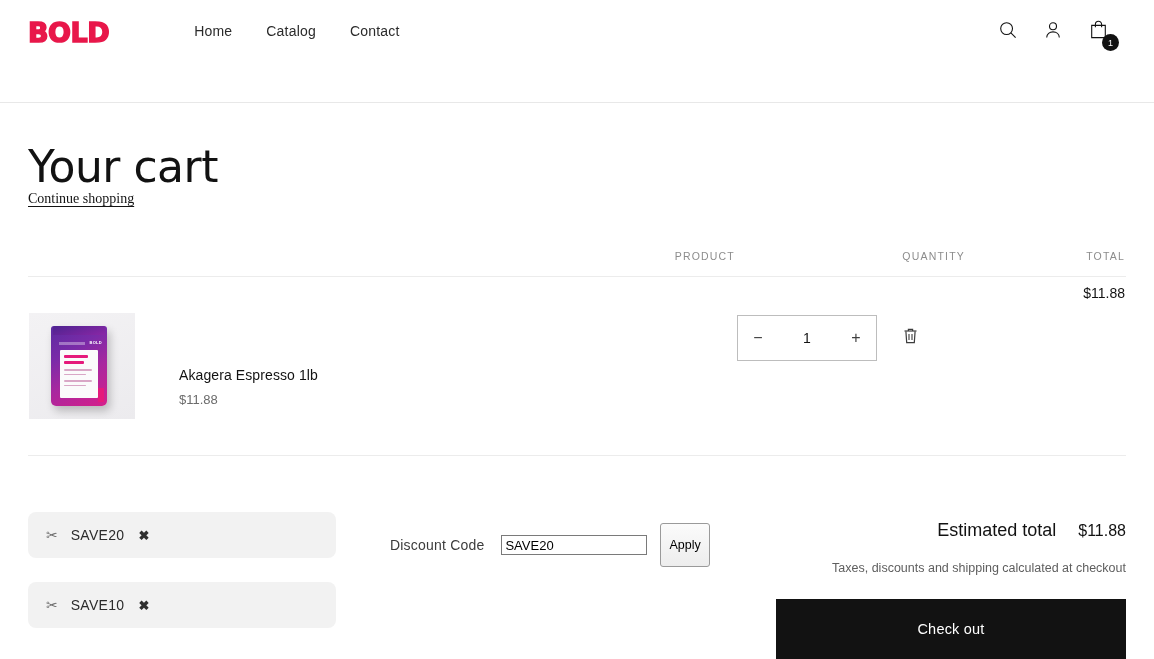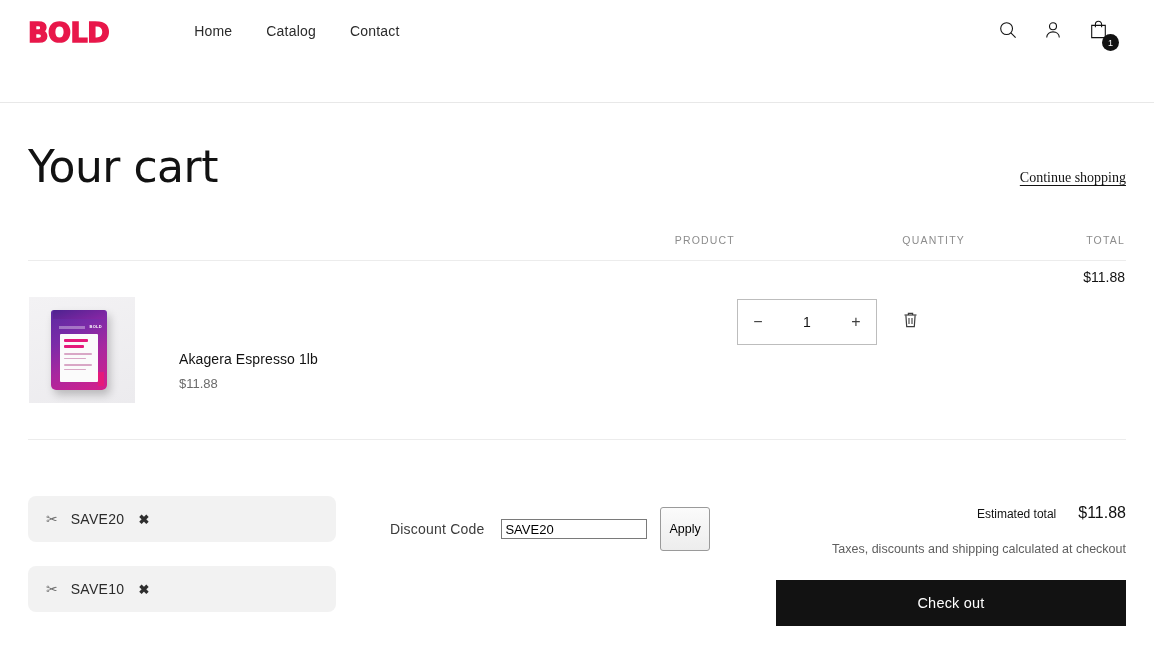--- a/index.html
+++ b/index.html
@@ -77,20 +77,21 @@
   
   .page {
     padding: 0 28px;
     position: relative;
   }
   .cart-head {
     display: flex;
     align-items: baseline;
     justify-content: space-between;
     padding-top: 40px;
+    flex-direction: column;
   }
   .page-title {
     font-size: 44px;
     font-weight: 400;
     margin: 0;
     letter-spacing: -0.5px;
     line-height: 1.1;
     color: #121212;
     font-family: "DejaVu Sans", sans-serif;
   }
@@ -285,31 +286,31 @@
     width: 350px; flex: 0 0 350px;
     text-align: right;
     padding-top: 8px;
   }
   .totals-row {
     display: flex;
     justify-content: flex-end;
     align-items: baseline;
     gap: 22px;
   }
-  .totals-label { font-size: 12px; color: #121212; }
+  .totals-label { font-size: 18px; color: #121212; }
   .totals-value { font-size: 16px; color: #121212; }
   .totals-note {
     font-size: 12.5px;
     color: #5e5e5e;
     margin-top: 20px;
   }
   .checkout-btn {
     margin-top: 24px;
     width: 350px;
-    height: 46px;
+    height: 60px;
     background: #121212;
     color: #ffffff;
     border: none;
     font-size: 14.5px;
     cursor: pointer;
     font-family: "Liberation Sans", sans-serif;
     letter-spacing: 0.2px;
   }
 </style>
 </head>

